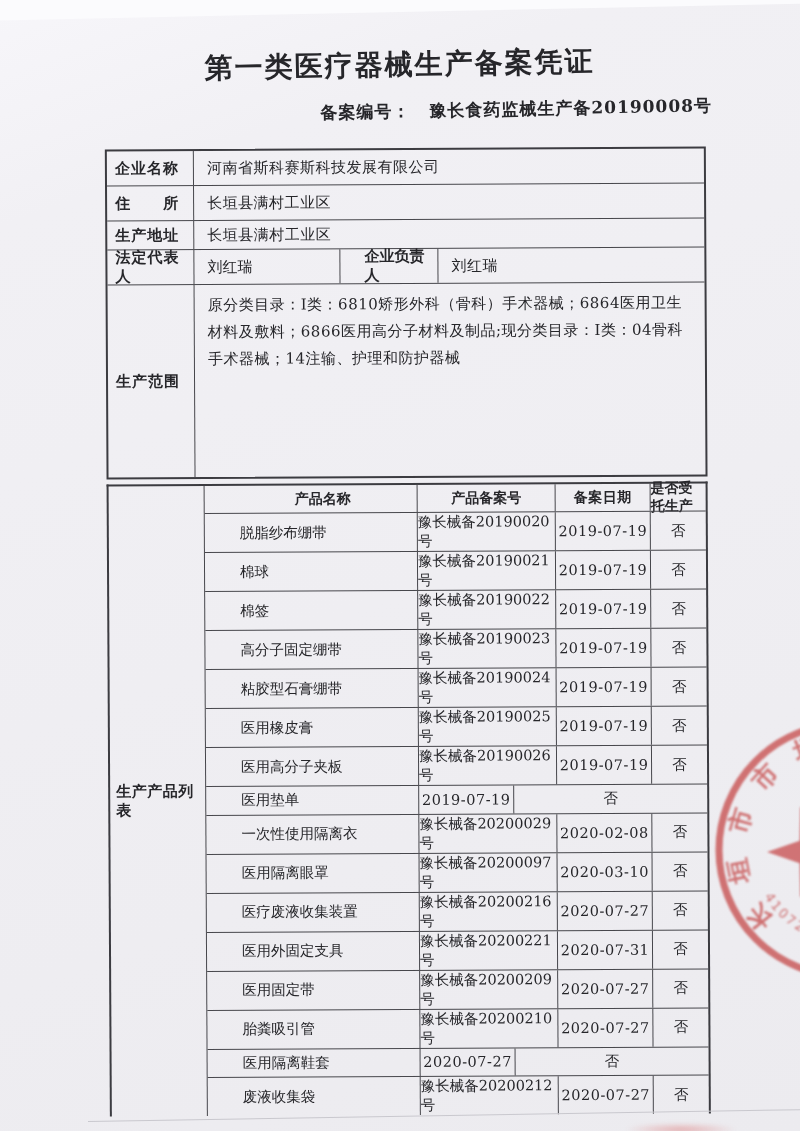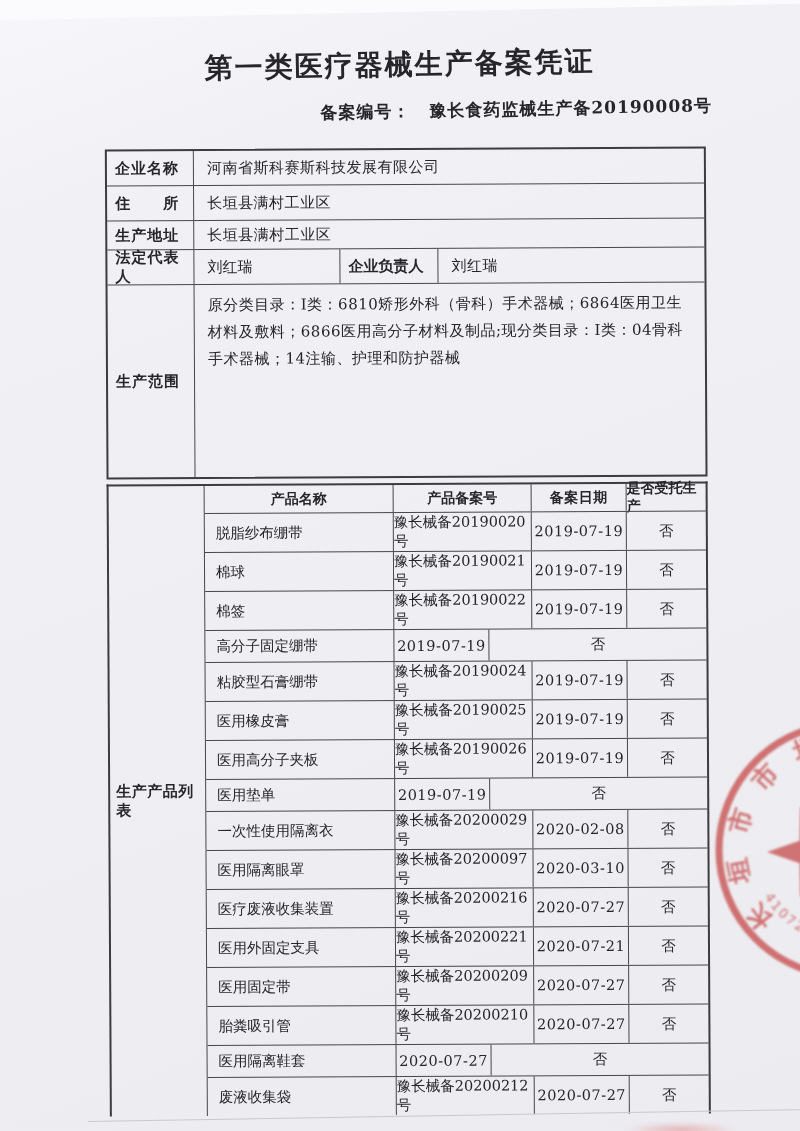--- a/index.html
+++ b/index.html
@@ -39,40 +39,40 @@
     width:87px;flex:0 0 87px;border-right:1.5px solid #47474c;box-sizing:border-box;
     display:flex;align-items:center;padding-left:8px;
     font-weight:bold;font-size:15px;letter-spacing:1px;
   }
   .i-value{
     flex:1;display:flex;align-items:center;padding-left:13px;font-size:15px;letter-spacing:.5px;
   }
   .i-mid-val{flex:0 0 146px;border-right:1.5px solid #47474c;box-sizing:border-box;
     display:flex;align-items:center;padding-left:13px;font-size:15px;}
   .i-mid-label{flex:0 0 98px;border-right:1.5px solid #47474c;box-sizing:border-box;
-    display:flex;align-items:center;padding-left:8px;font-weight:bold;font-size:15px;}
+    display:flex;align-items:center;padding-left:24px;font-weight:bold;font-size:15px;}
   .r5 .i-value{
     align-items:flex-start;padding-top:7px;padding-right:8px;
     line-height:1.8;font-size:15px;display:block;
   }
   
   .product-table{
     position:absolute;left:107px;top:483px;width:601px;height:632px;
     border:2px solid #3c3c41;border-bottom:none;display:flex;box-sizing:border-box;
   }
   .side-label{
     flex:0 0 96px;border-right:1.5px solid #47474c;box-sizing:border-box;
     display:flex;align-items:center;padding-left:6px;
     font-weight:bold;font-size:15px;letter-spacing:.5px;
   }
   .pt-main{flex:1;display:flex;flex-direction:column;}
   .pt-header{height:27px;flex:0 0 27px;display:flex;font-weight:bold;font-size:14px;}
   .pt-row{flex:1;display:flex;border-top:1.5px solid #47474c;font-size:14.5px;box-sizing:border-box;}
   .c{display:flex;align-items:center;justify-content:center;box-sizing:border-box;}
-  .c-name{width:188px;flex:0 0 188px;justify-content:flex-start;padding-left:11px;}
+  .c-name{width:188px;flex:0 0 188px;justify-content:flex-start;padding-left:11px;margin-left:24px;}
   .c-no{width:138px;flex:0 0 138px;border-left:1.5px solid #47474c;}
   .c-date{width:95px;flex:0 0 95px;border-left:1.5px solid #47474c;letter-spacing:.5px;text-align:right;}
   .c-yes{flex:1;border-left:1.5px solid #47474c;}
   
   .seal-svg{position:absolute;left:680px;top:710px;mix-blend-mode:multiply;}
   
   .fold-line{
     position:absolute;left:88px;top:1121px;width:716px;height:0;
     border-top:1.5px solid #c9c8ce;transform:rotate(-0.95deg);transform-origin:left center;
   }
@@ -151,20 +151,21 @@
 
             <div class="pt-row">
               <div class="c c-name">棉签</div>
               <div class="c c-no">豫长械备20190022号</div>
               <div class="c c-date">2019-07-19</div>
               <div class="c c-yes">否</div>
             </div>
 
             <div class="pt-row">
               <div class="c c-name">高分子固定绷带</div>
+              <div class="c c-no">豫长械备20190023号</div>
               <div class="c c-date">2019-07-19</div>
               <div class="c c-yes">否</div>
             </div>
 
             <div class="pt-row">
               <div class="c c-name">粘胶型石膏绷带</div>
               <div class="c c-no">豫长械备20190024号</div>
               <div class="c c-date">2019-07-19</div>
               <div class="c c-yes">否</div>
             </div>
@@ -206,21 +207,21 @@
             <div class="pt-row">
               <div class="c c-name">医疗废液收集装置</div>
               <div class="c c-no">豫长械备20200216号</div>
               <div class="c c-date">2020-07-27</div>
               <div class="c c-yes">否</div>
             </div>
 
             <div class="pt-row">
               <div class="c c-name">医用外固定支具</div>
               <div class="c c-no">豫长械备20200221号</div>
-              <div class="c c-date">2020-07-21</div>
+              <div class="c c-date">2020-07-31</div>
               <div class="c c-yes">否</div>
             </div>
 
             <div class="pt-row">
               <div class="c c-name">医用固定带</div>
               <div class="c c-no">豫长械备20200209号</div>
               <div class="c c-date">2020-07-27</div>
               <div class="c c-yes">否</div>
             </div>
 

